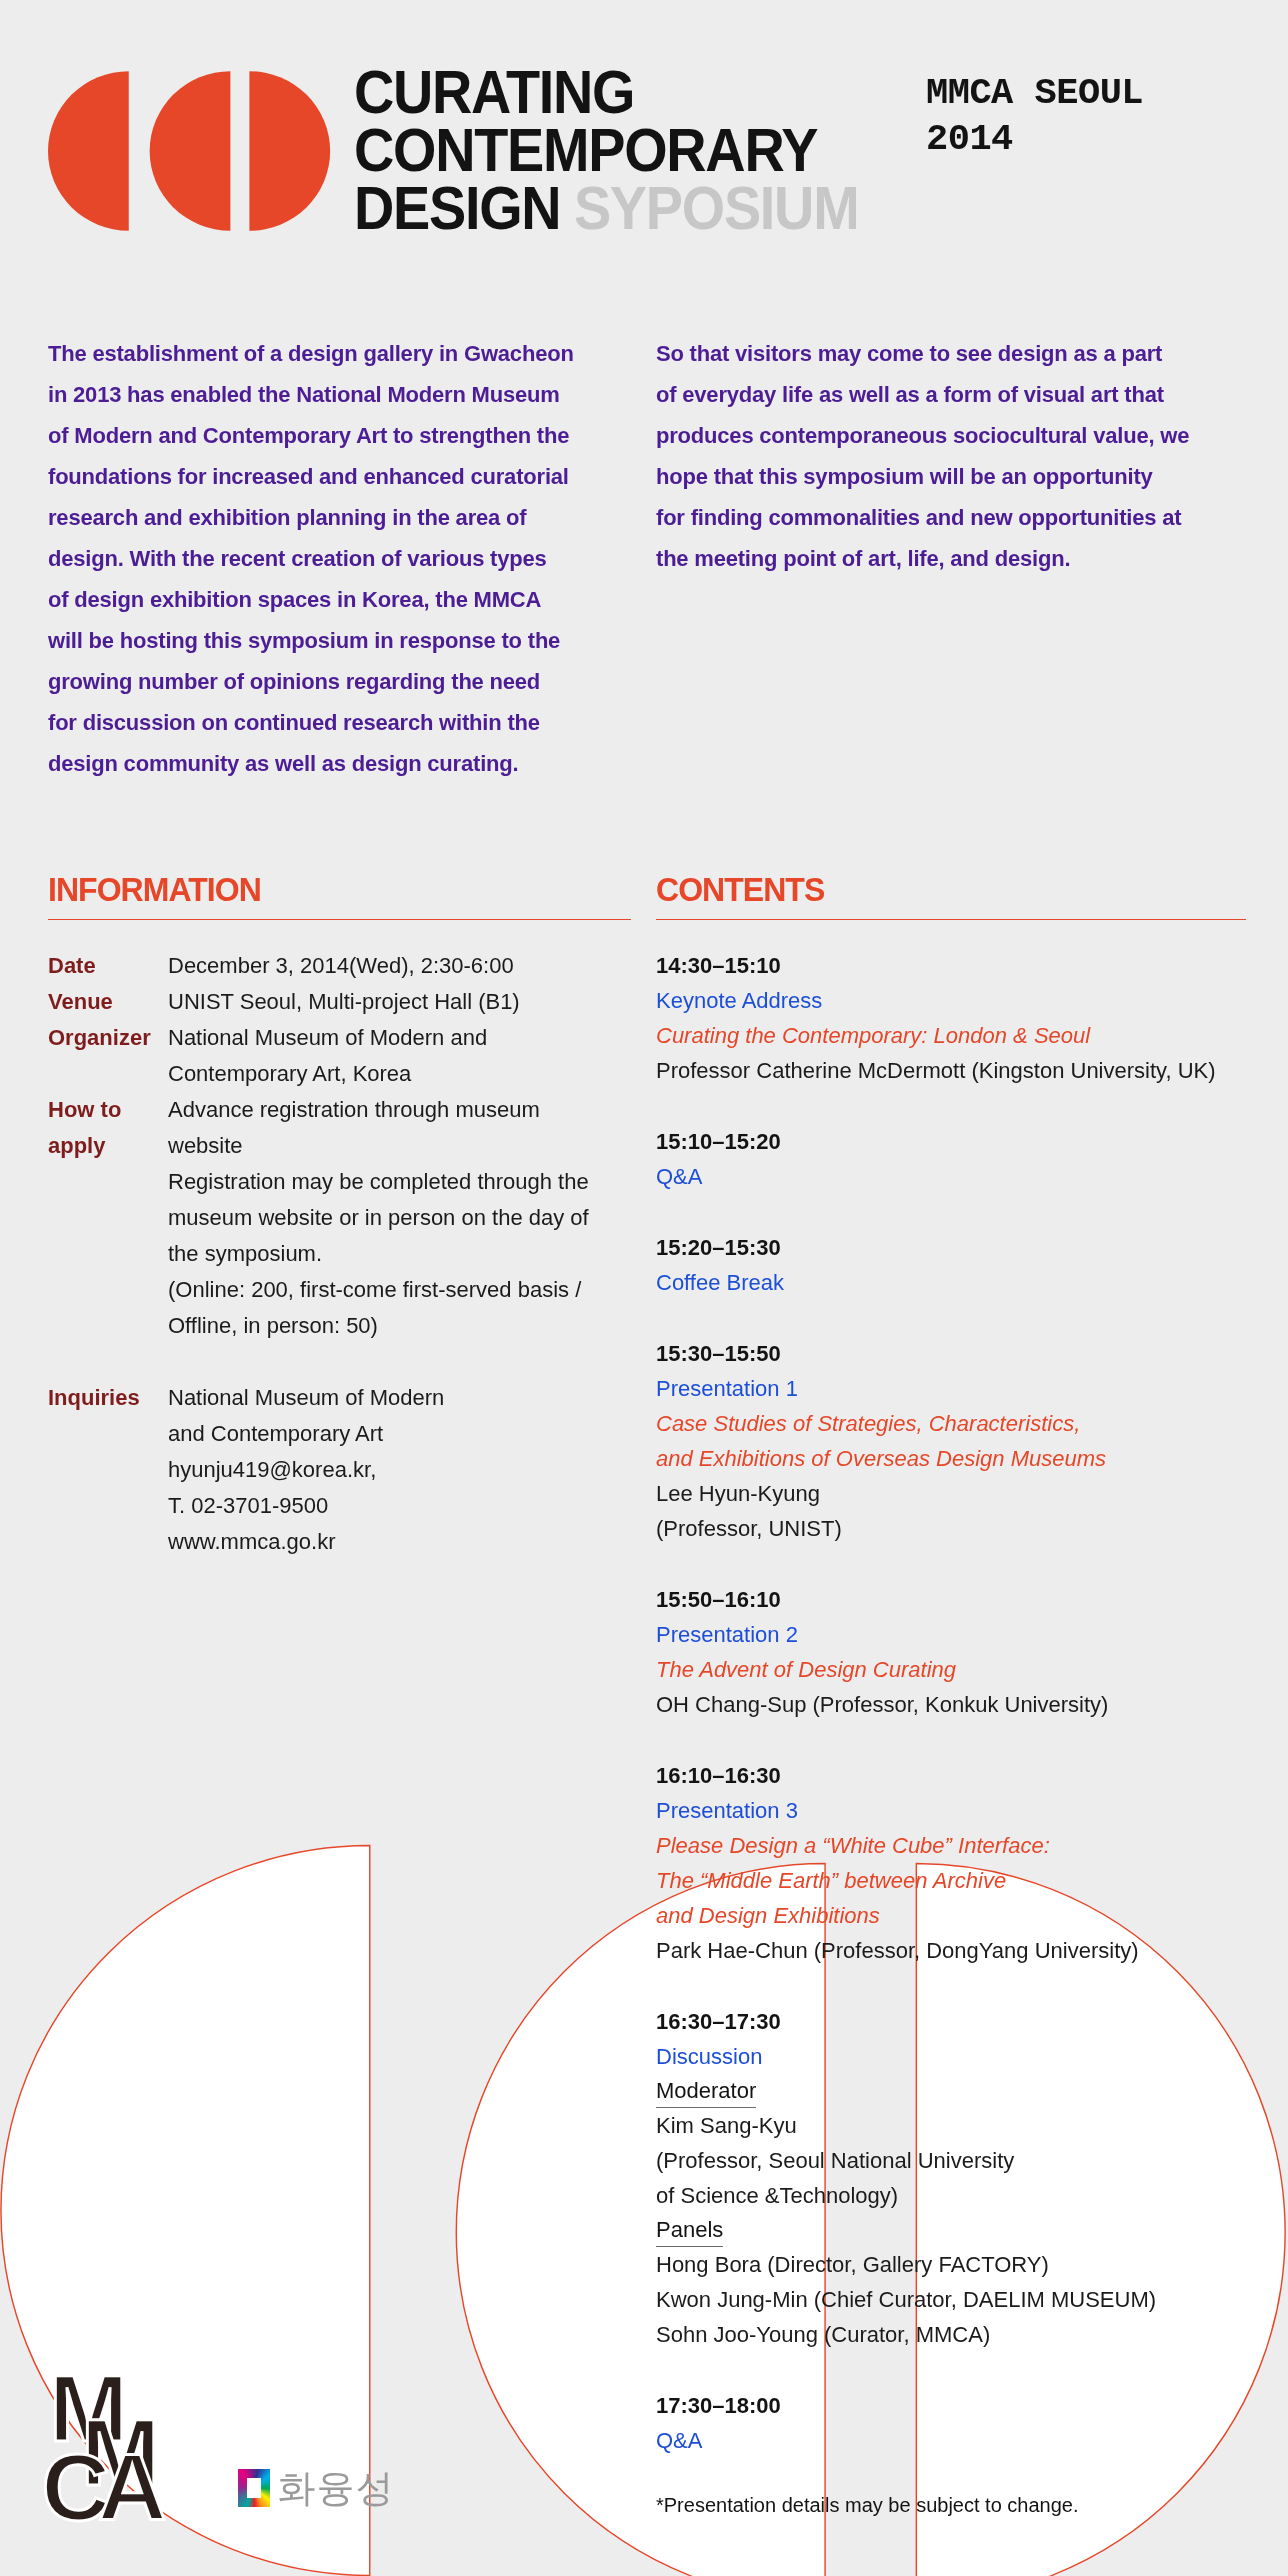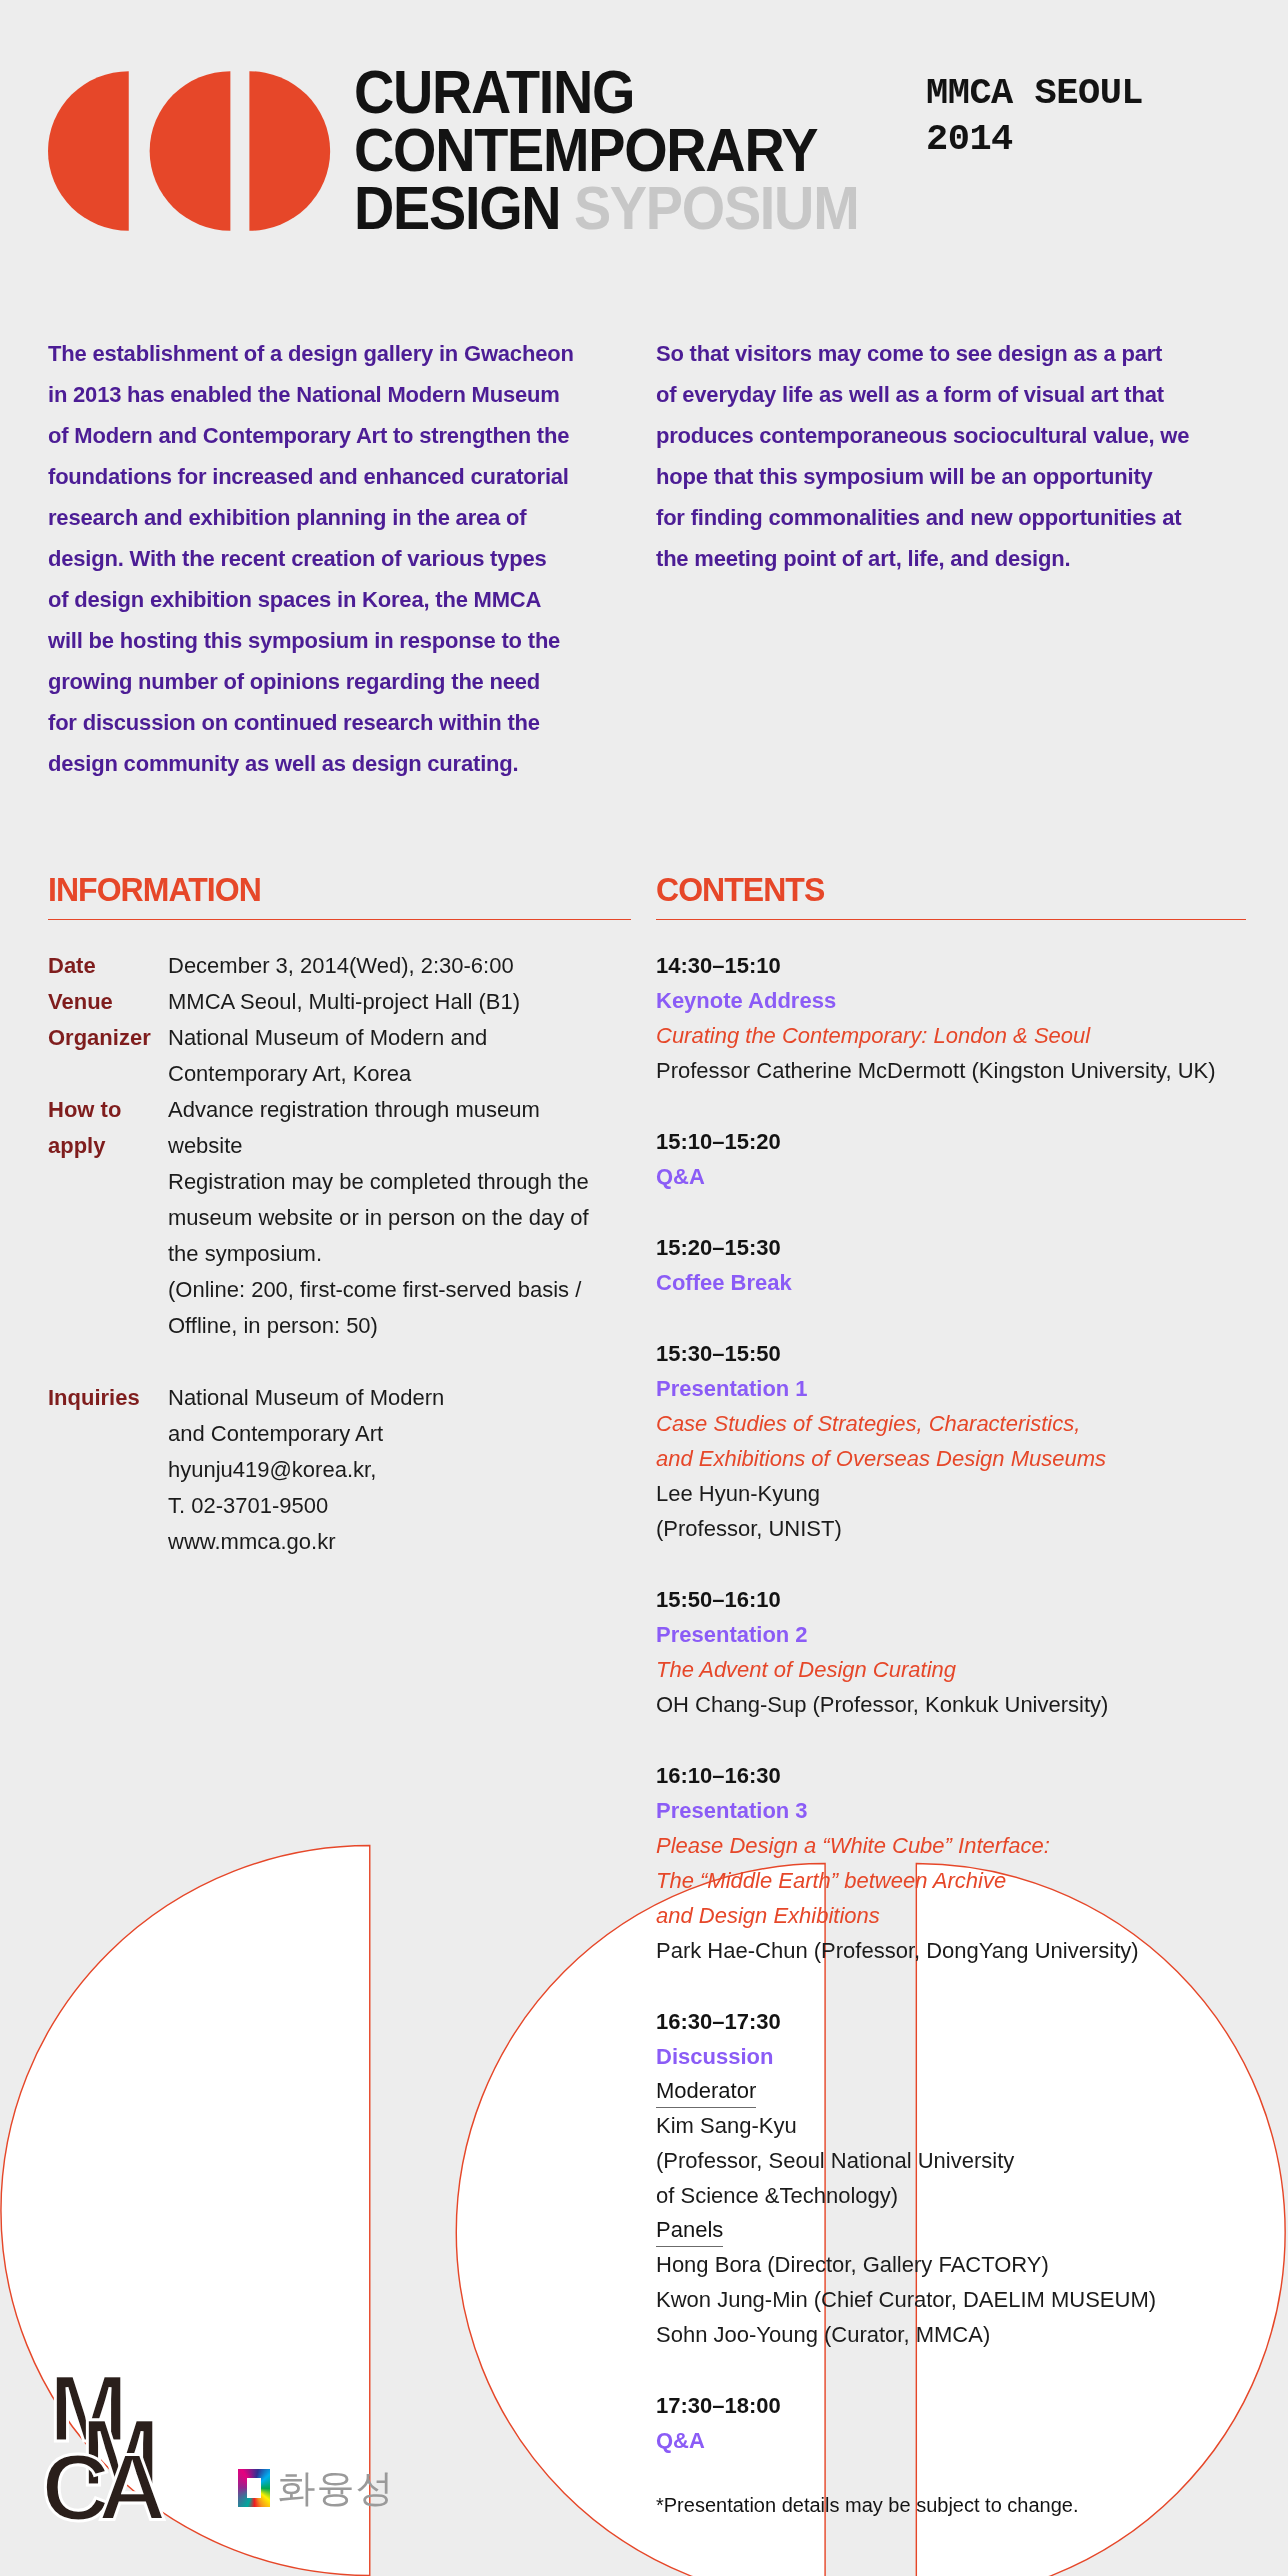--- a/index.html
+++ b/index.html
@@ -32,21 +32,21 @@
 
   .info-rows{margin-top:28.5px;font-size:22px;line-height:36px;}
   .info-row{display:grid;grid-template-columns:120px 1fr;}
   .info-row:last-child{margin-top:36px;}
   .info-row .label{color:#7f1d1d;font-weight:bold;white-space:pre;}
   .info-row .value{color:#1B1B1B;white-space:pre;}
 
   .slots{margin-top:28.5px;font-size:22px;line-height:35px;}
   .slot{margin-bottom:36px;}
   .slot .time{font-weight:bold;color:#131313;}
-  .slot .kind{font-weight:bold;color:#8b5cf6;}
+  .slot .kind{font-weight:normal;color:#1d4ed8;}
   .slot .title{color:#E64729;font-style:italic;white-space:pre;}
   .slot .speakers,.slot .names{white-space:pre;color:#1B1B1B;}
   .slot .group-heading{display:table;border-bottom:1.9px solid #6b6b6b;line-height:32px;margin-top:1px;color:#131313;}
   .footnote{margin-top:19px;font-size:20px;color:#131313;}
 
   
   .mmca{position:absolute;left:49px;top:2377px;width:190px;height:171px;color:#2A1F1B;}
   .mmca span{position:absolute;display:block;font-size:95px;line-height:1;font-weight:900;
              -webkit-text-stroke:2.9px #fff;}
   .mmca .m1{left:0;top:-16px;}
@@ -106,21 +106,21 @@
     <div class="rule left"></div>
     <div class="info-rows">
 
         <div class="info-row">
           <span class="label">Date</span>
           <span class="value">December 3, 2014(Wed), 2:30-6:00</span>
         </div>
 
         <div class="info-row">
           <span class="label">Venue</span>
-          <span class="value">MMCA Seoul, Multi-project Hall (B1)</span>
+          <span class="value">UNIST Seoul, Multi-project Hall (B1)</span>
         </div>
 
         <div class="info-row">
           <span class="label">Organizer</span>
           <span class="value">National Museum of Modern and
 Contemporary Art, Korea</span>
         </div>
 
 
         <div class="info-row">

